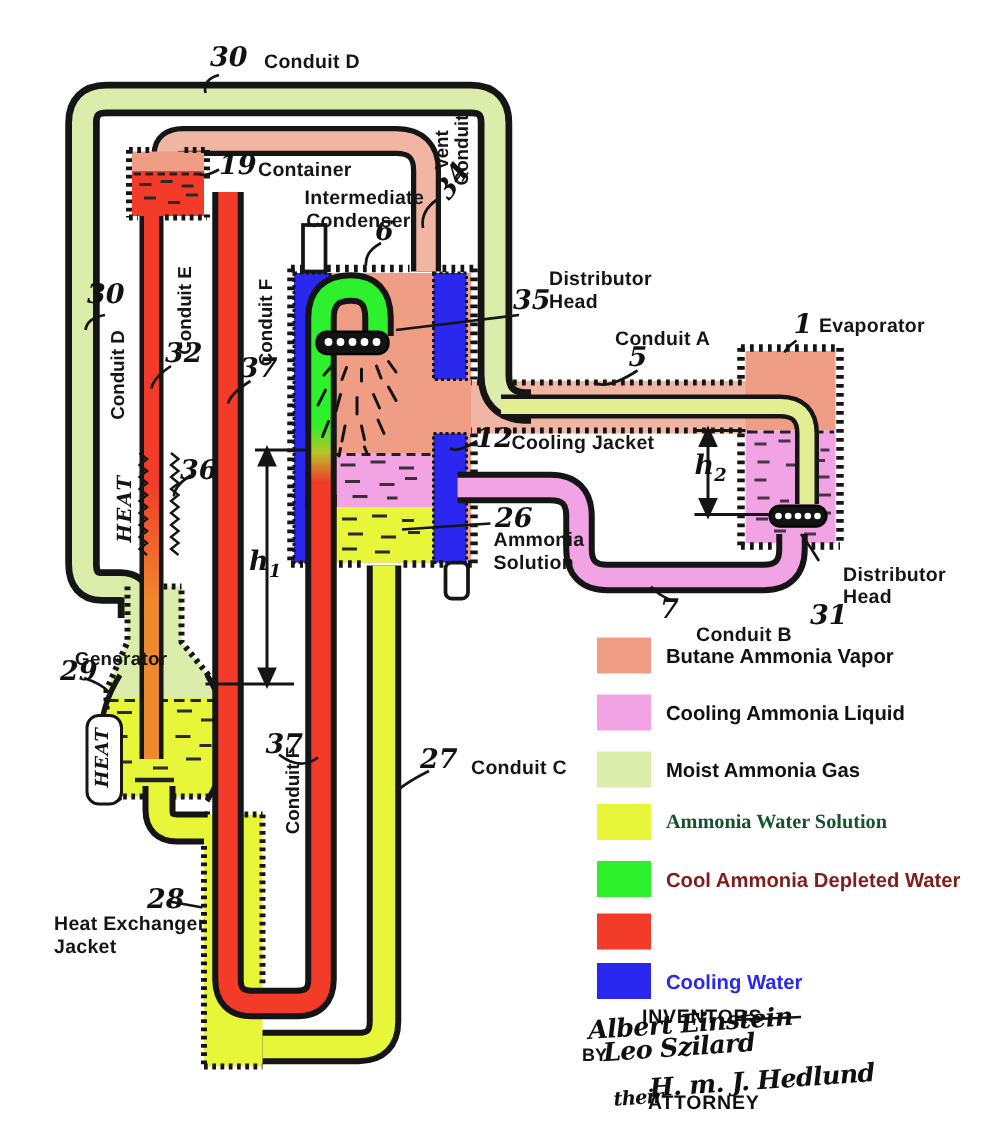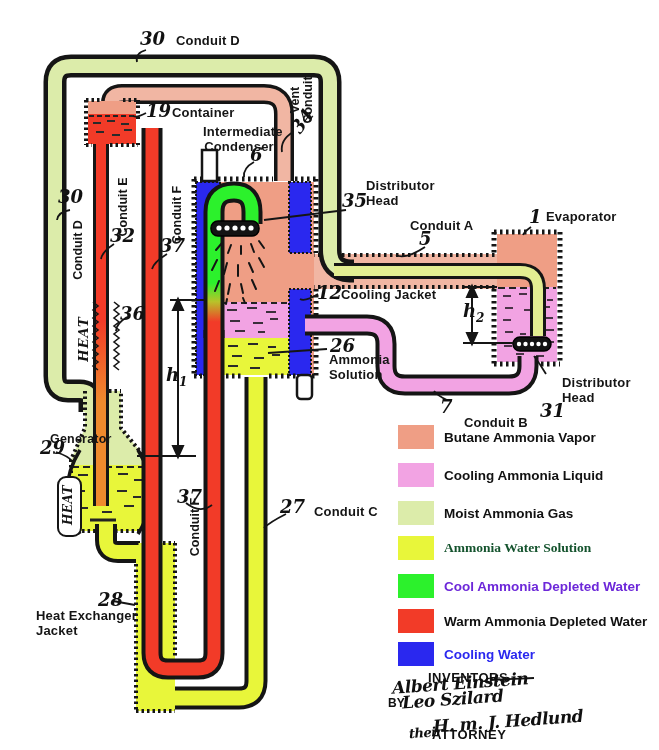--- a/index.html
+++ b/index.html
@@ -387,25 +387,24 @@
   <div class="legend-row" style="top:501px;">
     <div class="swatch" style="background: rgb(220, 236, 170);"></div>
     <span class="ltext" style="color: rgb(17, 17, 17);">Moist Ammonia Gas</span>
   </div>
   <div class="legend-row" style="top:536px;">
     <div class="swatch" style="background: rgb(232, 246, 58);"></div>
     <span class="ltext" style="color: #14532d; font-family: Liberation Serif, serif;">Ammonia Water Solution</span>
   </div>
   <div class="legend-row" style="top:574px;">
     <div class="swatch" style="background: rgb(44, 241, 44);"></div>
-    <span class="ltext" style="color: #6d28d9;">Cool Ammonia Depleted Water</span>
+    <span class="ltext" style="color: #7f1d1d;">Cool Ammonia Depleted Water</span>
   </div>
   <div class="legend-row" style="top:609px;">
     <div class="swatch" style="background: rgb(242, 59, 40);"></div>
-    <span class="ltext" style="color: rgb(17, 17, 17);">Warm Ammonia Depleted Water</span>
   </div>
   <div class="legend-row" style="top:642px;">
     <div class="swatch" style="background: rgb(42, 40, 239);"></div>
     <span class="ltext" style="color: rgb(42, 40, 239);">Cooling Water</span>
   </div>
 </div>
 
 <div>
   <div class="small-bold" style="left:428px;top:670px;font-size:13px;letter-spacing:0.5px;">INVENTORS</div>
   <div class="sig" style="left:392px;top:673px;font-size:17px;">Albert Einstein</div>

